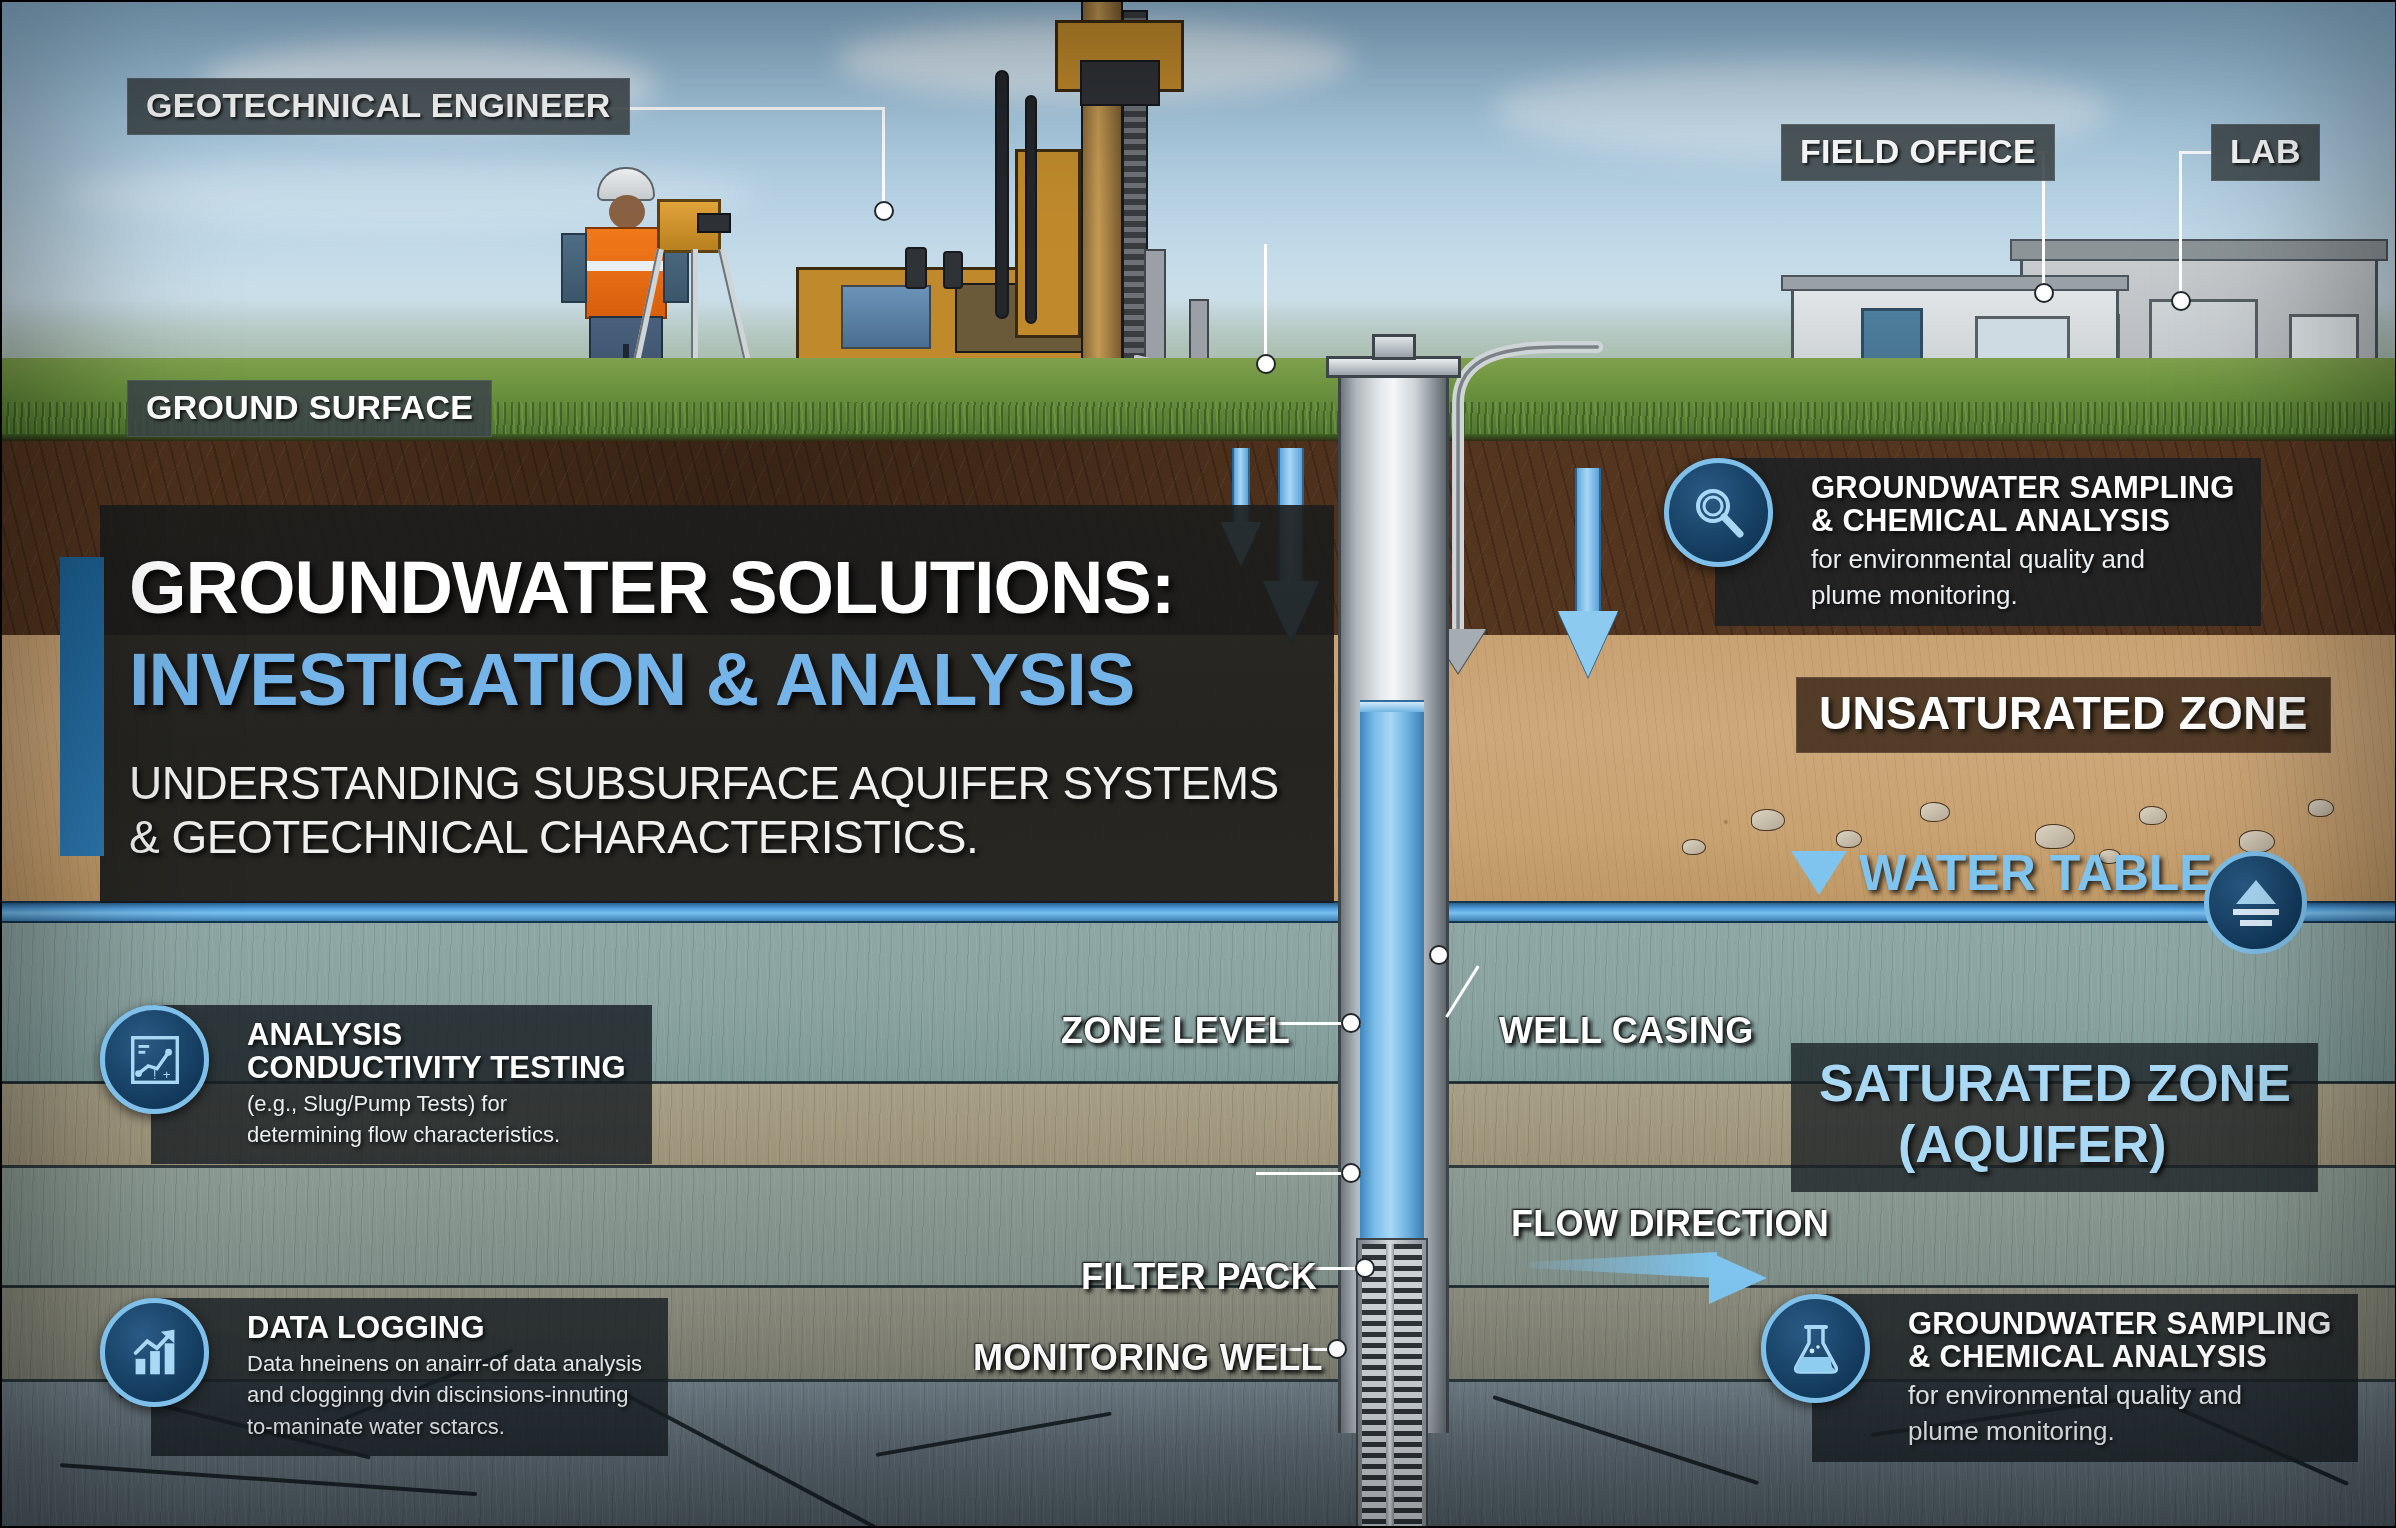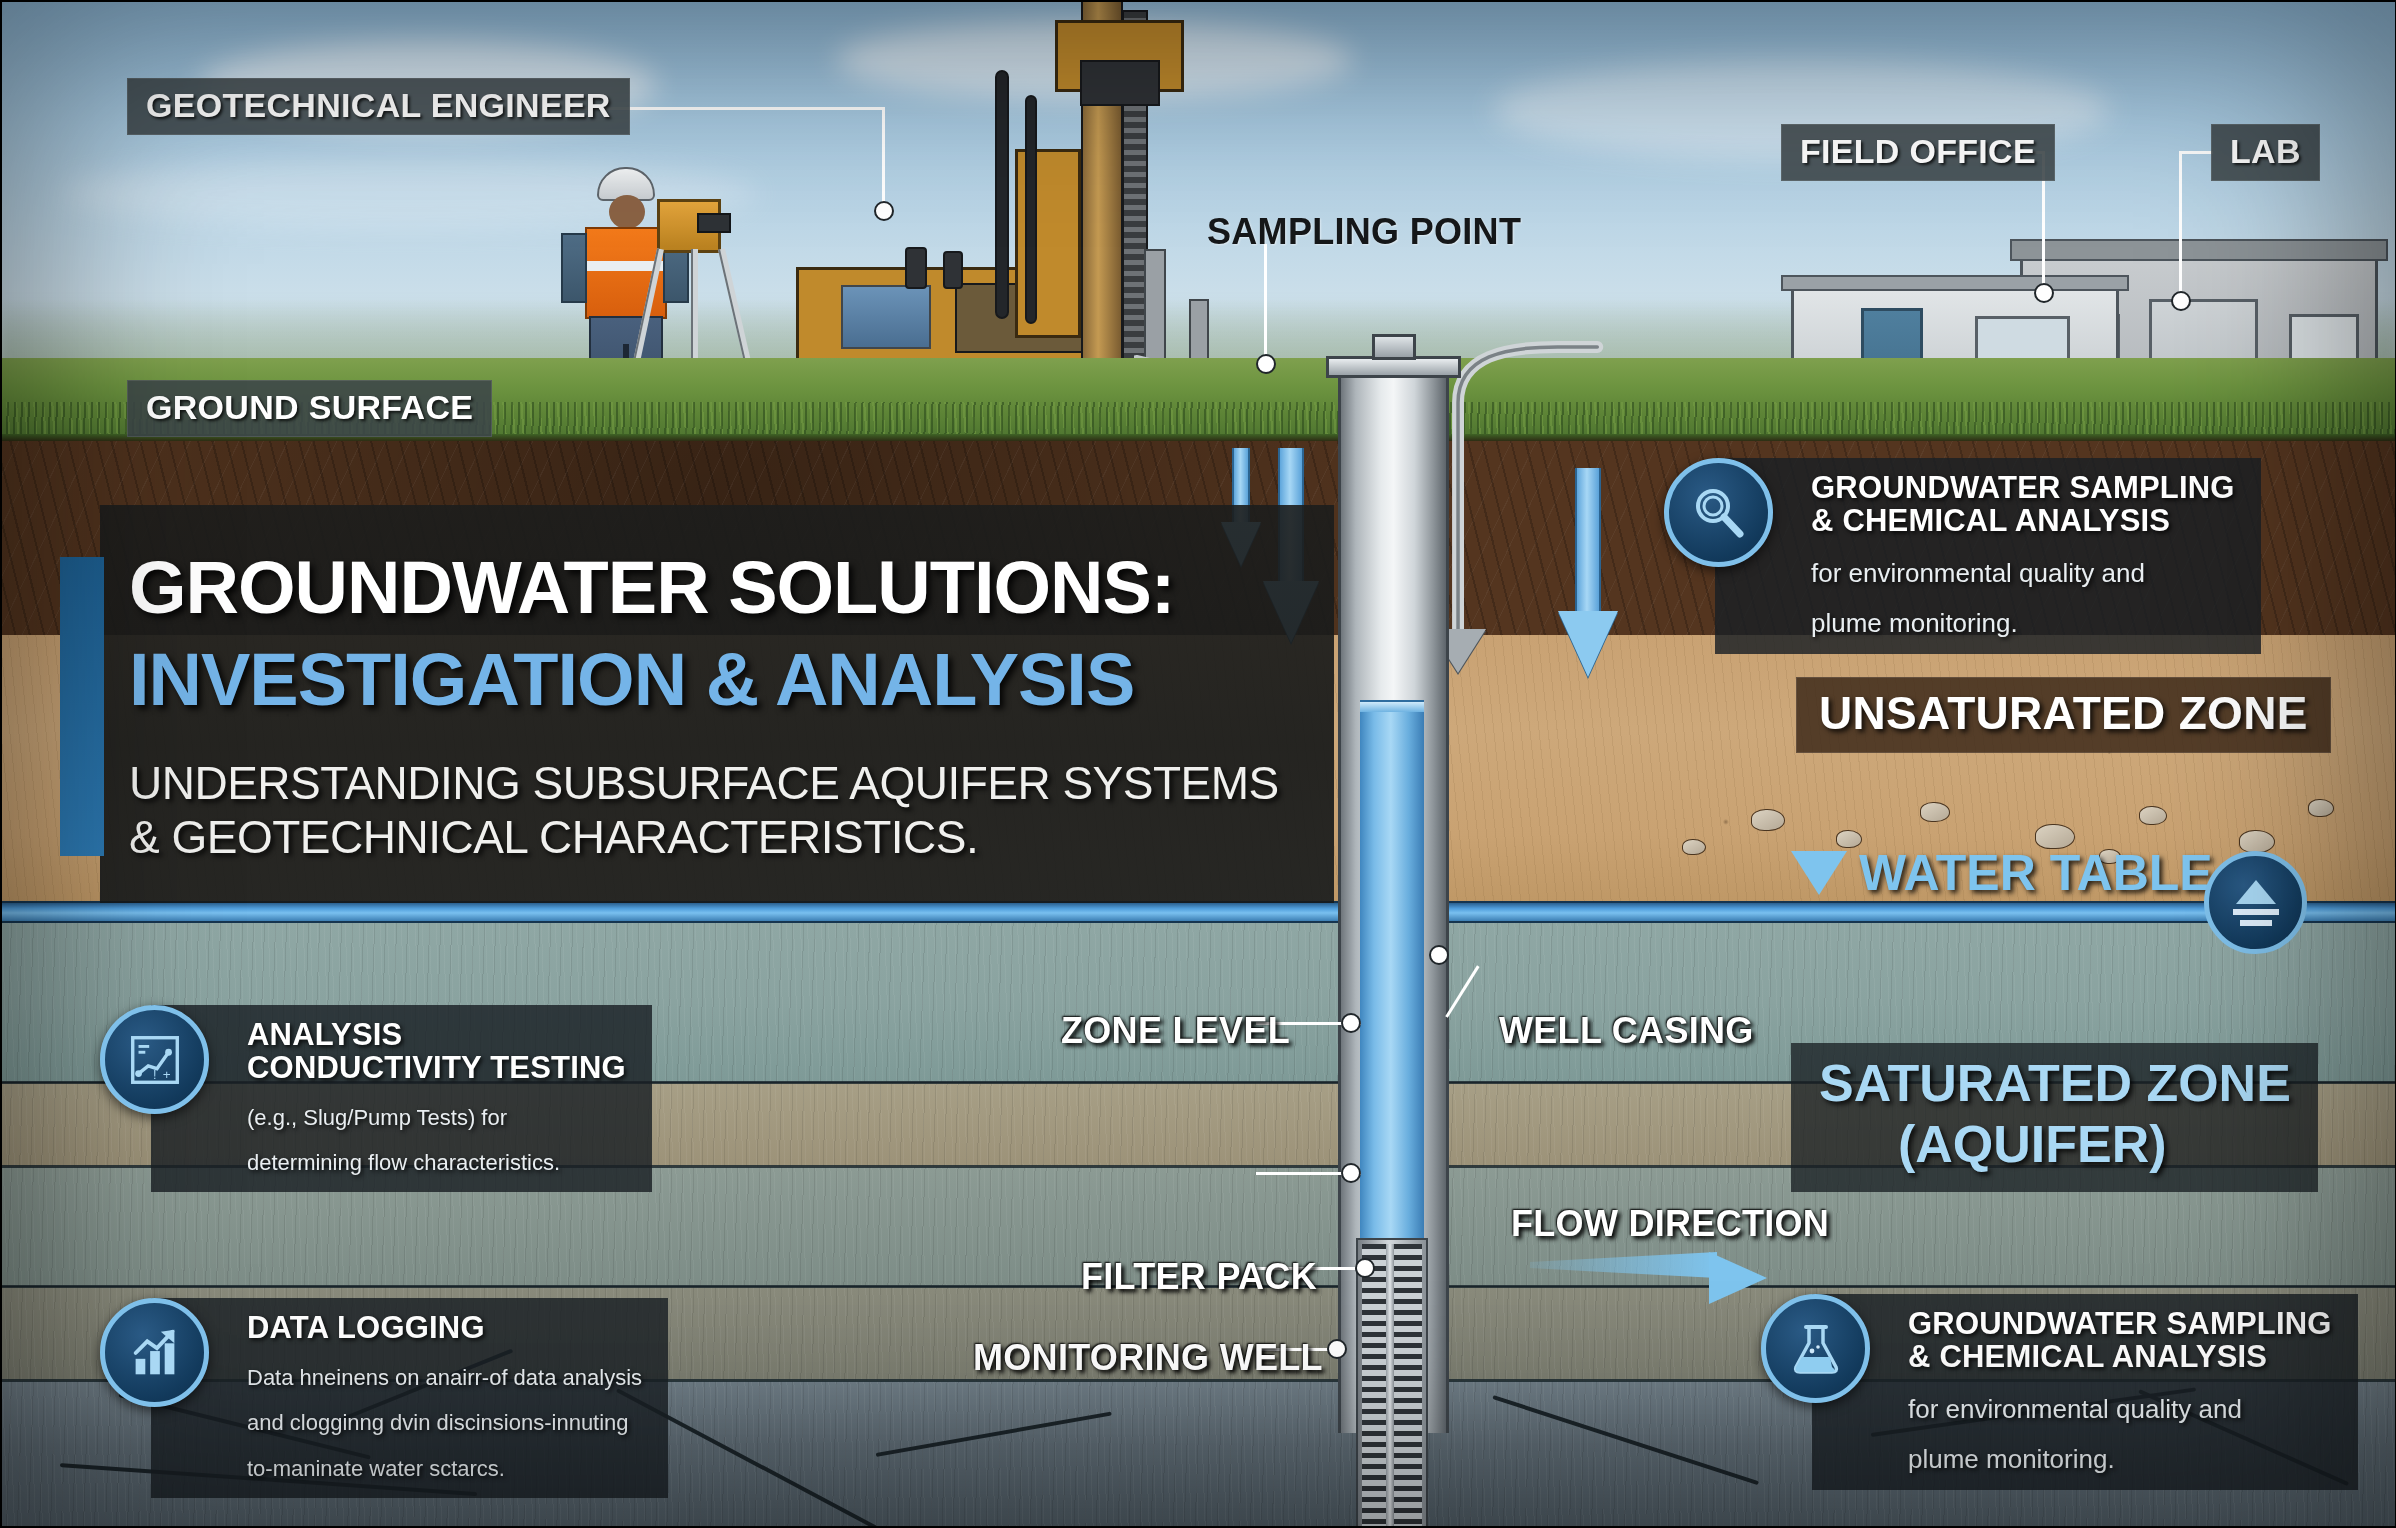--- a/index.html
+++ b/index.html
@@ -251,21 +251,21 @@
     background:radial-gradient(circle at 38% 32%,#2a5a85,#123a5c 70%,#0e2d49 100%);
     border:5px solid #7fc0ea;
     display:flex; align-items:center; justify-content:center;
     box-shadow:0 4px 12px rgba(0,0,0,.6);
   }
   .card h3 {
     font-size:31px; font-weight:bold; color:#fff; line-height:1.06;
     text-shadow:2px 2px 4px rgba(0,0,0,.85); letter-spacing:0.2px;
   }
   .card p {
-    font-size:26px; color:#e9eef1; line-height:1.12; margin-top:21px;
+    font-size:26px; color:#e9eef1; line-height:1.12; margin-top:7px;
     text-shadow:2px 2px 4px rgba(0,0,0,.85);
   }
   .card p.sm { font-size:22px; }
 
   
   .zone-big {
     position:absolute; font-weight:bold; white-space:nowrap;
     text-shadow:3px 3px 5px rgba(0,0,0,.8);
   }
 
@@ -505,21 +505,20 @@
   <div class="lead h" style="left:1256px;top:1267px;width:115px;"></div>
   <div class="dot" style="left:1355px;top:1258px;"></div>
 
   <div class="lead h" style="left:1256px;top:1348px;width:90px;"></div>
   <div class="dot" style="left:1327px;top:1339px;"></div>
 
   <div class="tag" style="left:127px;top:78px;font-size:34px;">GEOTECHNICAL ENGINEER</div>
 
   <div class="tag" style="left:127px;top:380px;font-size:34px;">GROUND SURFACE</div>
 
-  <div class="tag plain" style="left:1189px;top:204px;font-size:36px;color:#16181a;text-shadow:1px 1px 2px rgba(255,255,255,.5);">SAMPLING POINT</div>
 
   <div class="tag" style="left:1781px;top:124px;font-size:34px;">FIELD OFFICE</div>
 
   <div class="tag" style="left:2211px;top:124px;font-size:34px;">LAB</div>
 
   <div id="title-panel"></div>
   <div id="title-accent"></div>
   <div class="t1">GROUNDWATER SOLUTIONS:</div>
   <div class="t2">INVESTIGATION &amp; ANALYSIS</div>
   <div class="t3">

